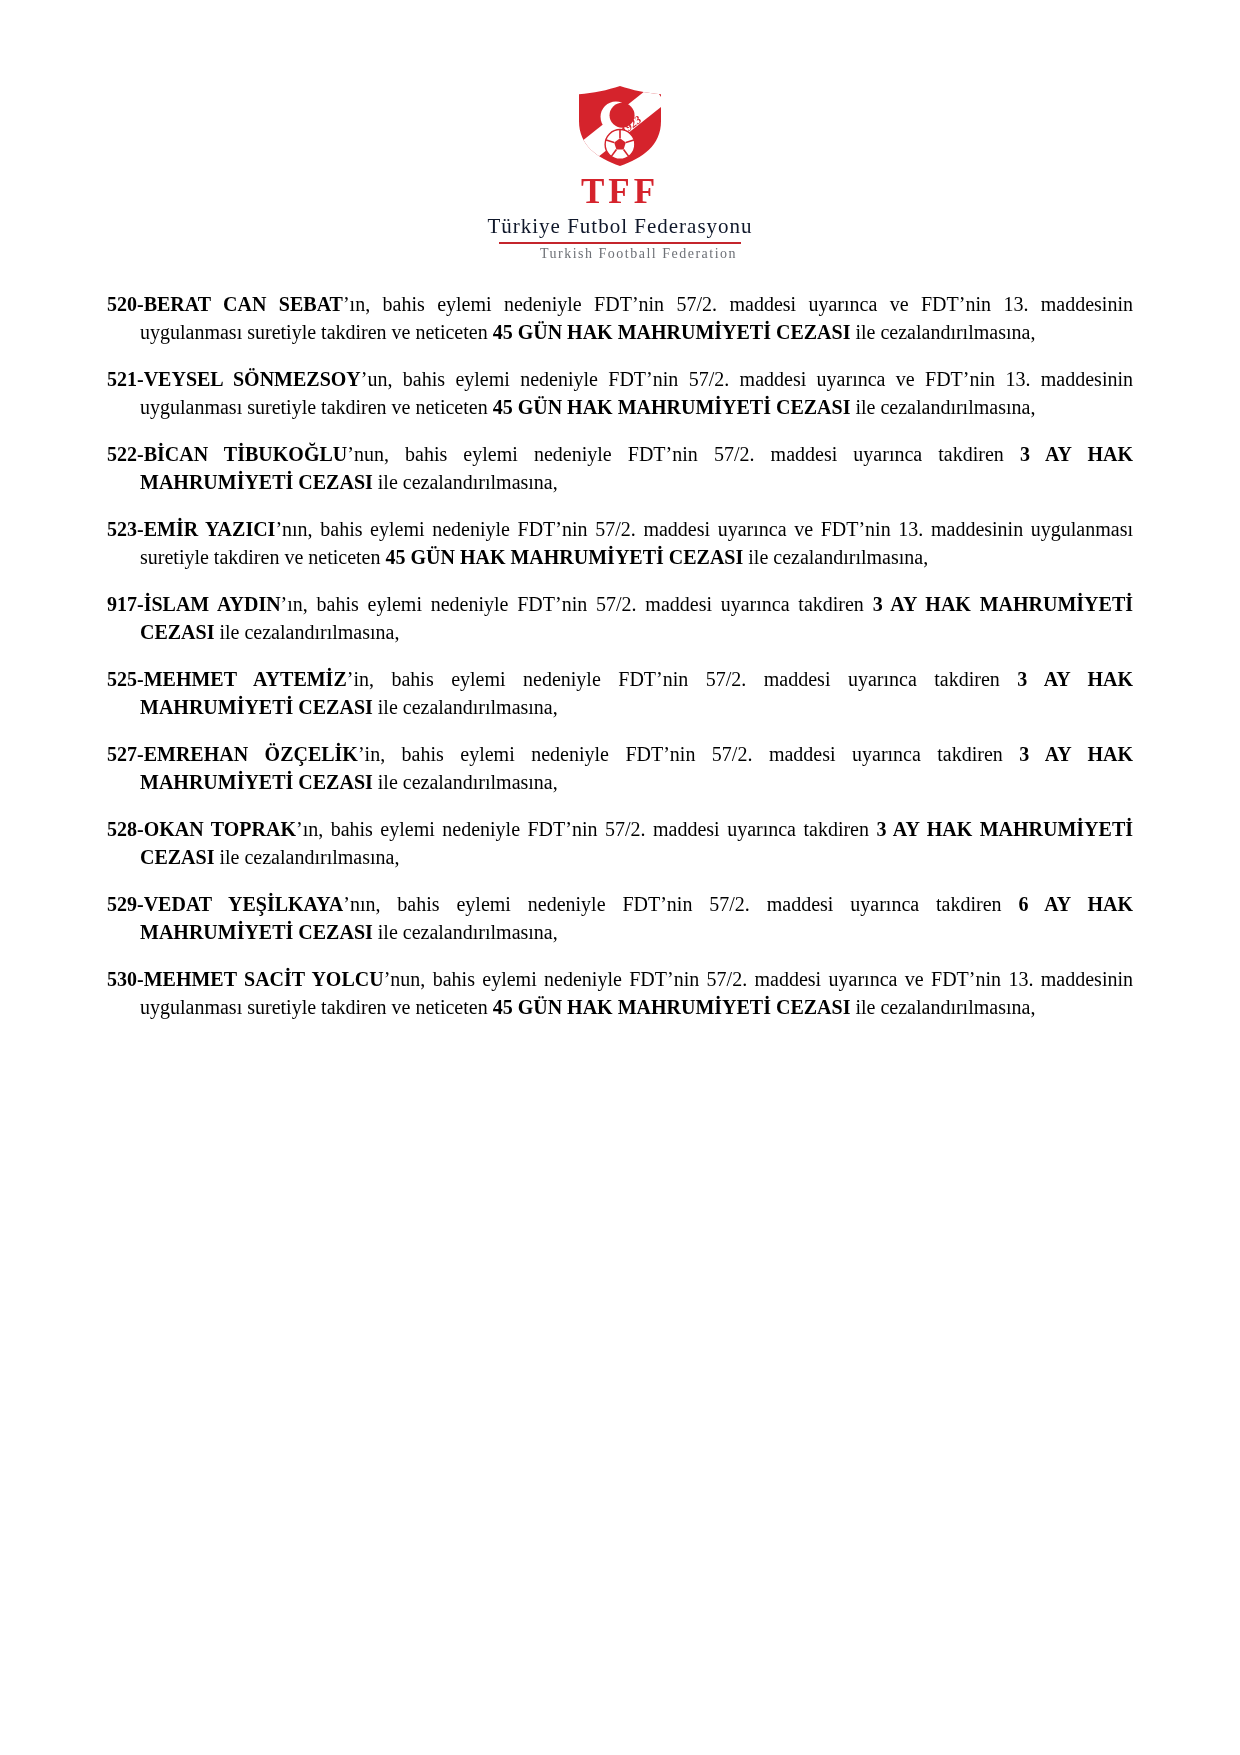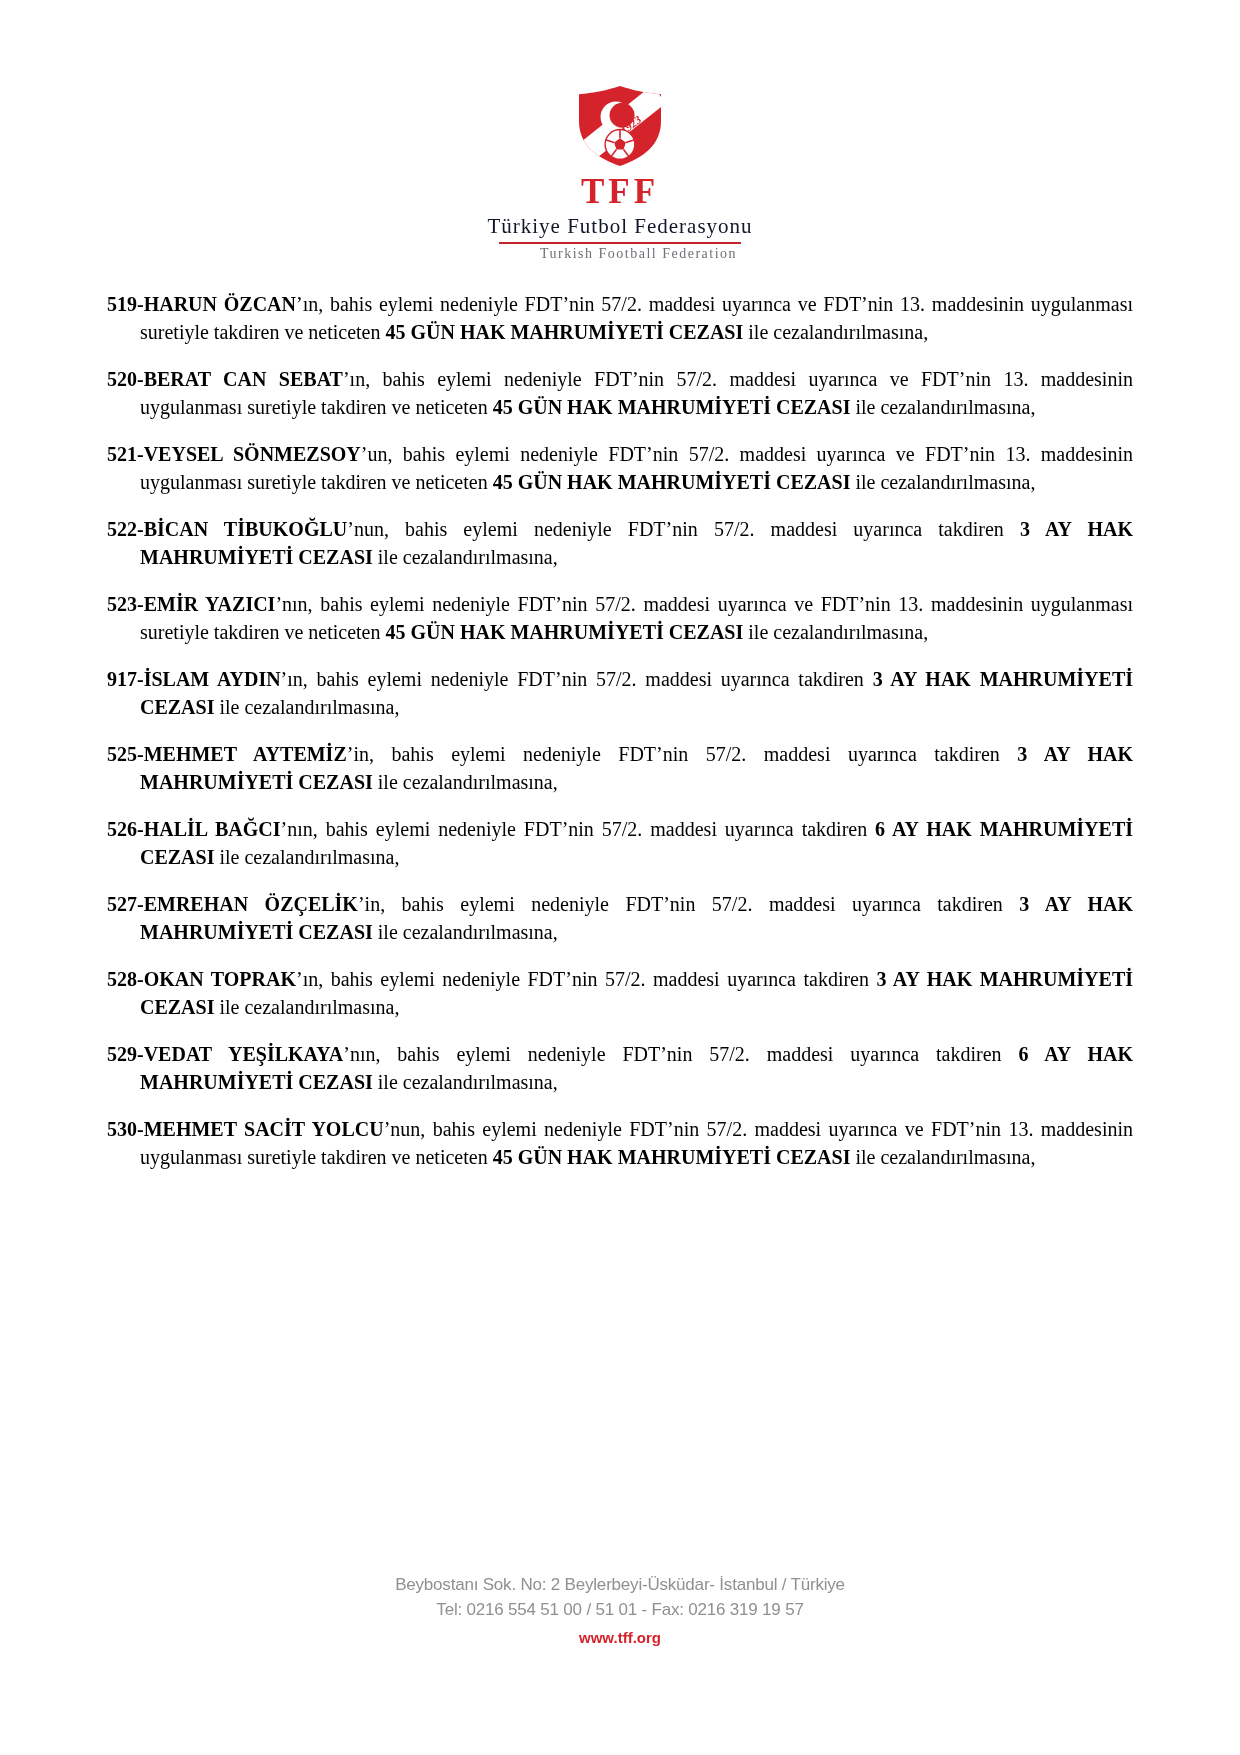--- a/index.html
+++ b/index.html
@@ -93,45 +93,38 @@
     </svg>
     <div class="acronym">TFF</div>
     <div class="org-tr">Türkiye Futbol Federasyonu</div>
     <div class="rule"></div>
     <div class="org-en">Turkish Football Federation</div>
   </div>
 
   <div class="main">
 
     <div id="items">
-      <p class="item"><span class="b">519-HARUN ÖZCAN</span><span>’ın, bahis eylemi nedeniyle FDT’nin 57/2. maddesi uyarınca ve FDT’nin 13. maddesinin uygulanması suretiyle takdiren ve neticeten </span><span class="b">45 GÜN HAK MAHRUMİYETİ CEZASI</span><span> ile cezalandırılmasına,</span></p>
 
       <p class="item"><span class="b">520-BERAT CAN SEBAT</span><span>’ın, bahis eylemi nedeniyle FDT’nin 57/2. maddesi uyarınca ve FDT’nin 13. maddesinin uygulanması suretiyle takdiren ve neticeten </span><span class="b">45 GÜN HAK MAHRUMİYETİ CEZASI</span><span> ile cezalandırılmasına,</span></p>
 
       <p class="item"><span class="b">521-VEYSEL SÖNMEZSOY</span><span>’un, bahis eylemi nedeniyle FDT’nin 57/2. maddesi uyarınca ve FDT’nin 13. maddesinin uygulanması suretiyle takdiren ve neticeten </span><span class="b">45 GÜN HAK MAHRUMİYETİ CEZASI</span><span> ile cezalandırılmasına,</span></p>
 
       <p class="item"><span class="b">522-BİCAN TİBUKOĞLU</span><span>’nun, bahis eylemi nedeniyle FDT’nin 57/2. maddesi uyarınca takdiren </span><span class="b">3 AY HAK MAHRUMİYETİ CEZASI</span><span> ile cezalandırılmasına,</span></p>
 
       <p class="item"><span class="b">523-EMİR YAZICI</span><span>’nın, bahis eylemi nedeniyle FDT’nin 57/2. maddesi uyarınca ve FDT’nin 13. maddesinin uygulanması suretiyle takdiren ve neticeten </span><span class="b">45 GÜN HAK MAHRUMİYETİ CEZASI</span><span> ile cezalandırılmasına,</span></p>
 
       <p class="item"><span class="b">917-İSLAM AYDIN</span><span>’ın, bahis eylemi nedeniyle FDT’nin 57/2. maddesi uyarınca takdiren </span><span class="b">3 AY HAK MAHRUMİYETİ CEZASI</span><span> ile cezalandırılmasına,</span></p>
 
       <p class="item"><span class="b">525-MEHMET AYTEMİZ</span><span>’in, bahis eylemi nedeniyle FDT’nin 57/2. maddesi uyarınca takdiren </span><span class="b">3 AY HAK MAHRUMİYETİ CEZASI</span><span> ile cezalandırılmasına,</span></p>
 
-      <p class="item"><span class="b">526-HALİL BAĞCI</span><span>’nın, bahis eylemi nedeniyle FDT’nin 57/2. maddesi uyarınca takdiren </span><span class="b">6 AY HAK MAHRUMİYETİ CEZASI</span><span> ile cezalandırılmasına,</span></p>
 
       <p class="item"><span class="b">527-EMREHAN ÖZÇELİK</span><span>’in, bahis eylemi nedeniyle FDT’nin 57/2. maddesi uyarınca takdiren </span><span class="b">3 AY HAK MAHRUMİYETİ CEZASI</span><span> ile cezalandırılmasına,</span></p>
 
       <p class="item"><span class="b">528-OKAN TOPRAK</span><span>’ın, bahis eylemi nedeniyle FDT’nin 57/2. maddesi uyarınca takdiren </span><span class="b">3 AY HAK MAHRUMİYETİ CEZASI</span><span> ile cezalandırılmasına,</span></p>
 
       <p class="item"><span class="b">529-VEDAT YEŞİLKAYA</span><span>’nın, bahis eylemi nedeniyle FDT’nin 57/2. maddesi uyarınca takdiren </span><span class="b">6 AY HAK MAHRUMİYETİ CEZASI</span><span> ile cezalandırılmasına,</span></p>
 
       <p class="item"><span class="b">530-MEHMET SACİT YOLCU</span><span>’nun, bahis eylemi nedeniyle FDT’nin 57/2. maddesi uyarınca ve FDT’nin 13. maddesinin uygulanması suretiyle takdiren ve neticeten </span><span class="b">45 GÜN HAK MAHRUMİYETİ CEZASI</span><span> ile cezalandırılmasına,</span></p>
     </div>
   </div>
 
-  <div class="footer">
-    <div class="addr">Beybostanı Sok. No: 2 Beylerbeyi-Üsküdar- İstanbul / Türkiye</div>
-    <div class="phone">Tel: 0216 554 51 00 / 51 01 - Fax: 0216 319 19 57</div>
-    <a href="#" class="site">www.tff.org</a>
-  </div>
 
 </div>
 
 </body></html>

